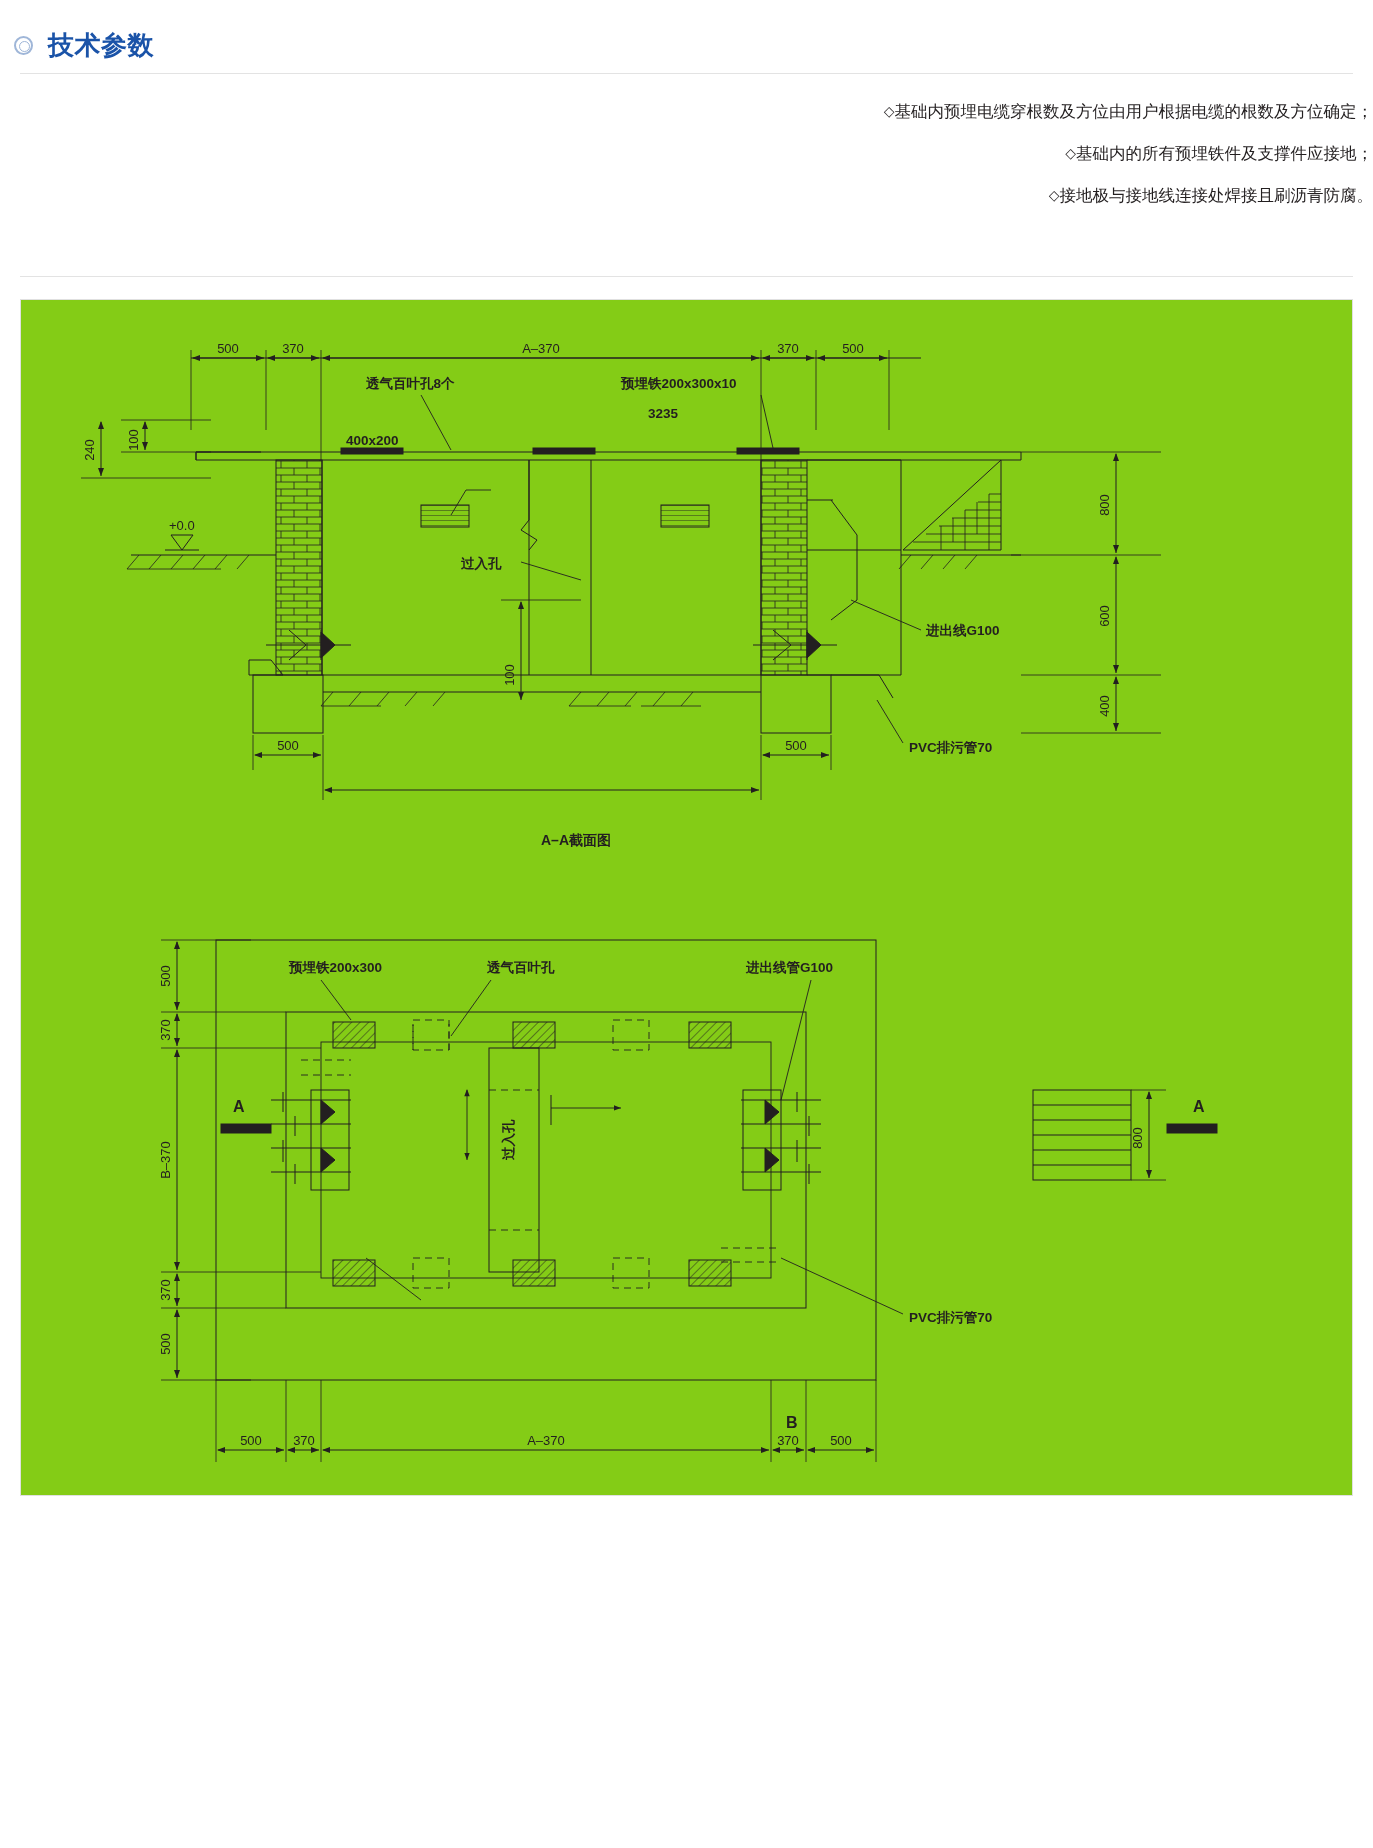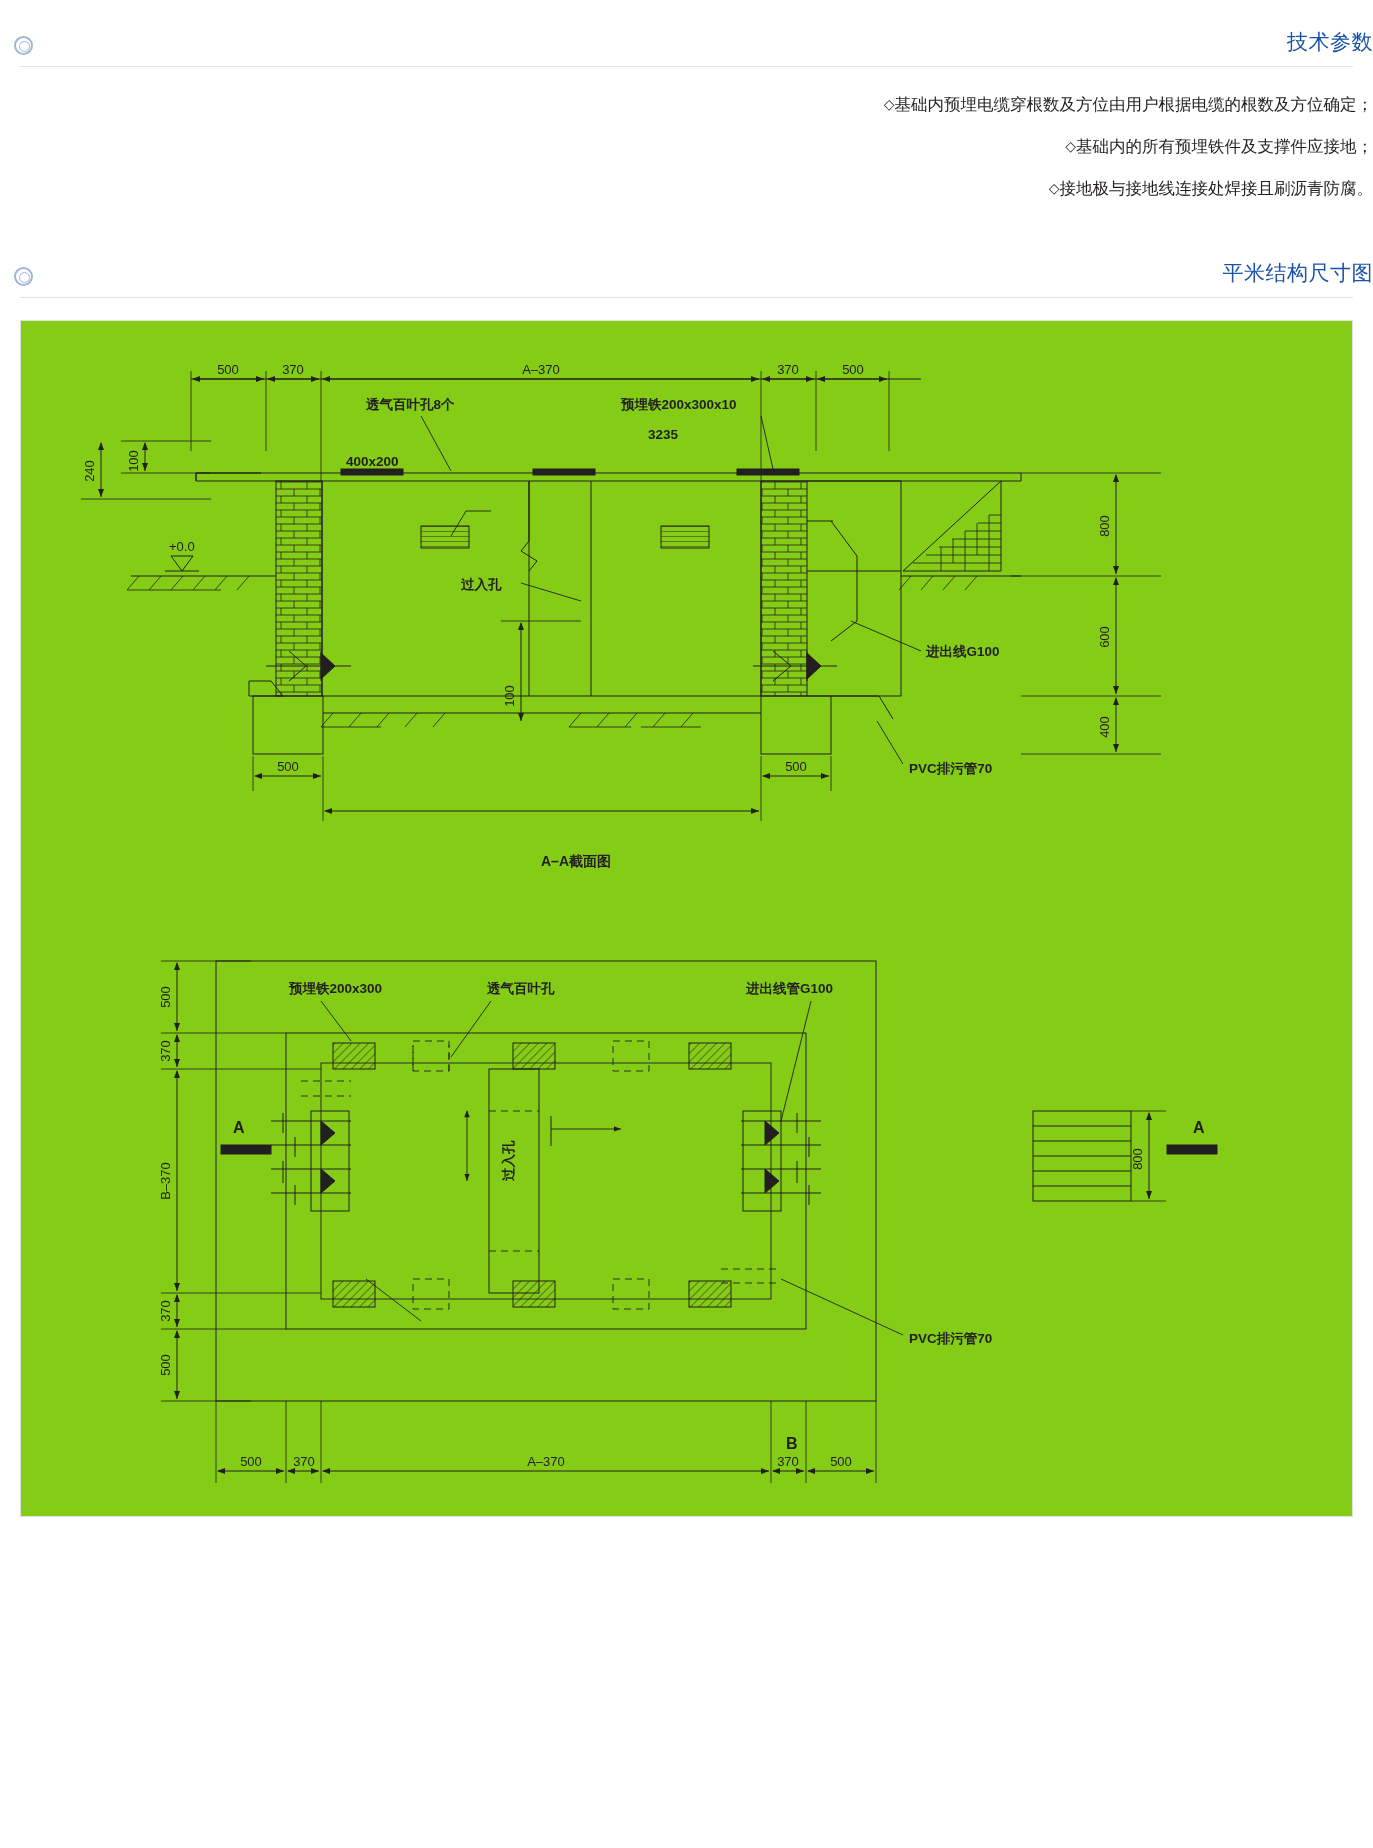--- a/index.html
+++ b/index.html
@@ -9,25 +9,24 @@
     font-family:"Liberation Sans","DejaVu Sans",sans-serif;
     color:#231f20;
     -webkit-font-smoothing:antialiased;
   }
   .page{width:1373px;min-height:1848px;position:relative;}
 
   
   .sec-head{
     position:relative;
     margin:0 0 0 48px;
-    font-size:21px;
-    font-weight:normal;
+    font-size:26px;
+    font-weight:bold;
     color:#1a53a8;
     letter-spacing:.5px;
-    text-align:right;
   }
   .sec-head .ring{
     position:absolute;
     left:-34px;
     top:8px;
     width:19px;height:19px;
     border:2px solid #9fb6d8;
     border-radius:50%;
     box-sizing:border-box;
   }
@@ -100,24 +99,20 @@
       </li>
       <li>
         <span class="dia">◇</span><span>接地极与接地线连接处焊接且刷沥青防腐。</span>
       </li>
     </ul>
   </div>
 
   <div class="gap"></div>
 
   <div>
-    <div class="sec-head">
-      <span class="ring"></span>
-      <span>平米结构尺寸图</span>
-    </div>
     <div class="rule"></div>
 
     <div class="panel">
       <svg width="1331" height="1195" viewBox="0 0 1331 1195" xmlns="http://www.w3.org/2000/svg">
         <defs>
           <marker id="ar" markerWidth="9" markerHeight="9" refX="8" refY="3" orient="auto">
             <path d="M0,0 L8,3 L0,6 z" fill="#231f20"></path>
           </marker>
           <marker id="arS" markerWidth="9" markerHeight="9" refX="1" refY="3" orient="auto">
             <path d="M8,0 L0,3 L8,6 z" fill="#231f20"></path>

